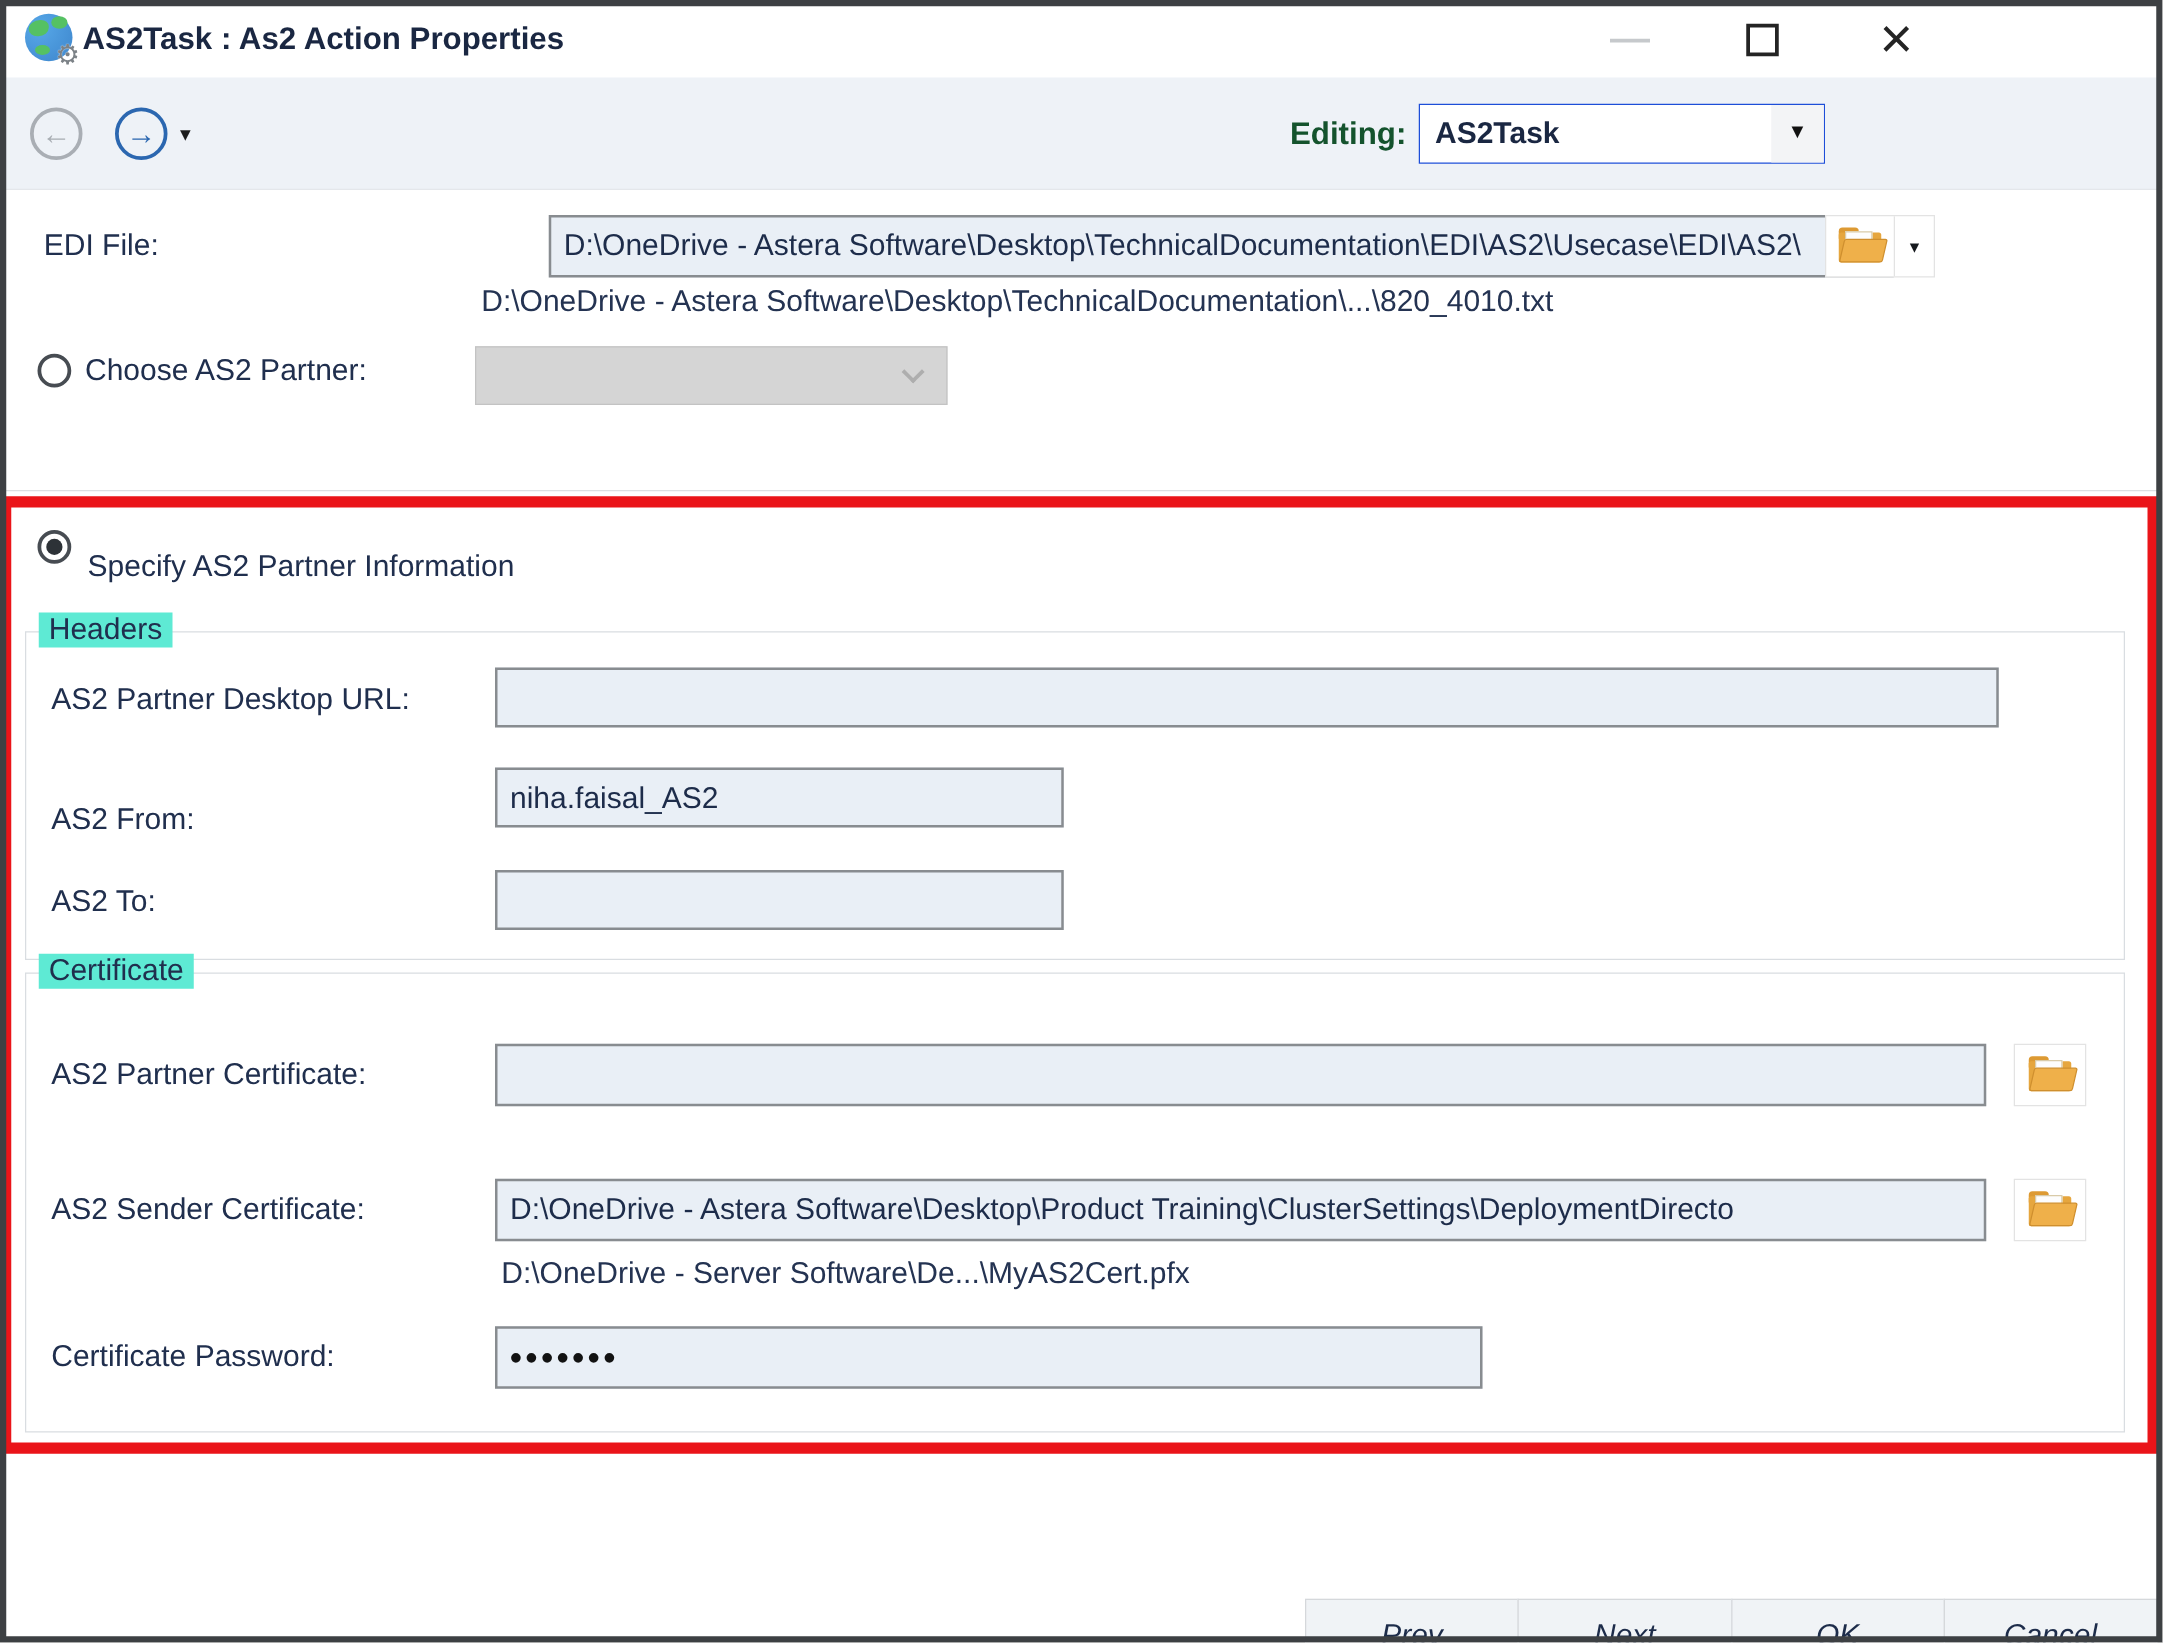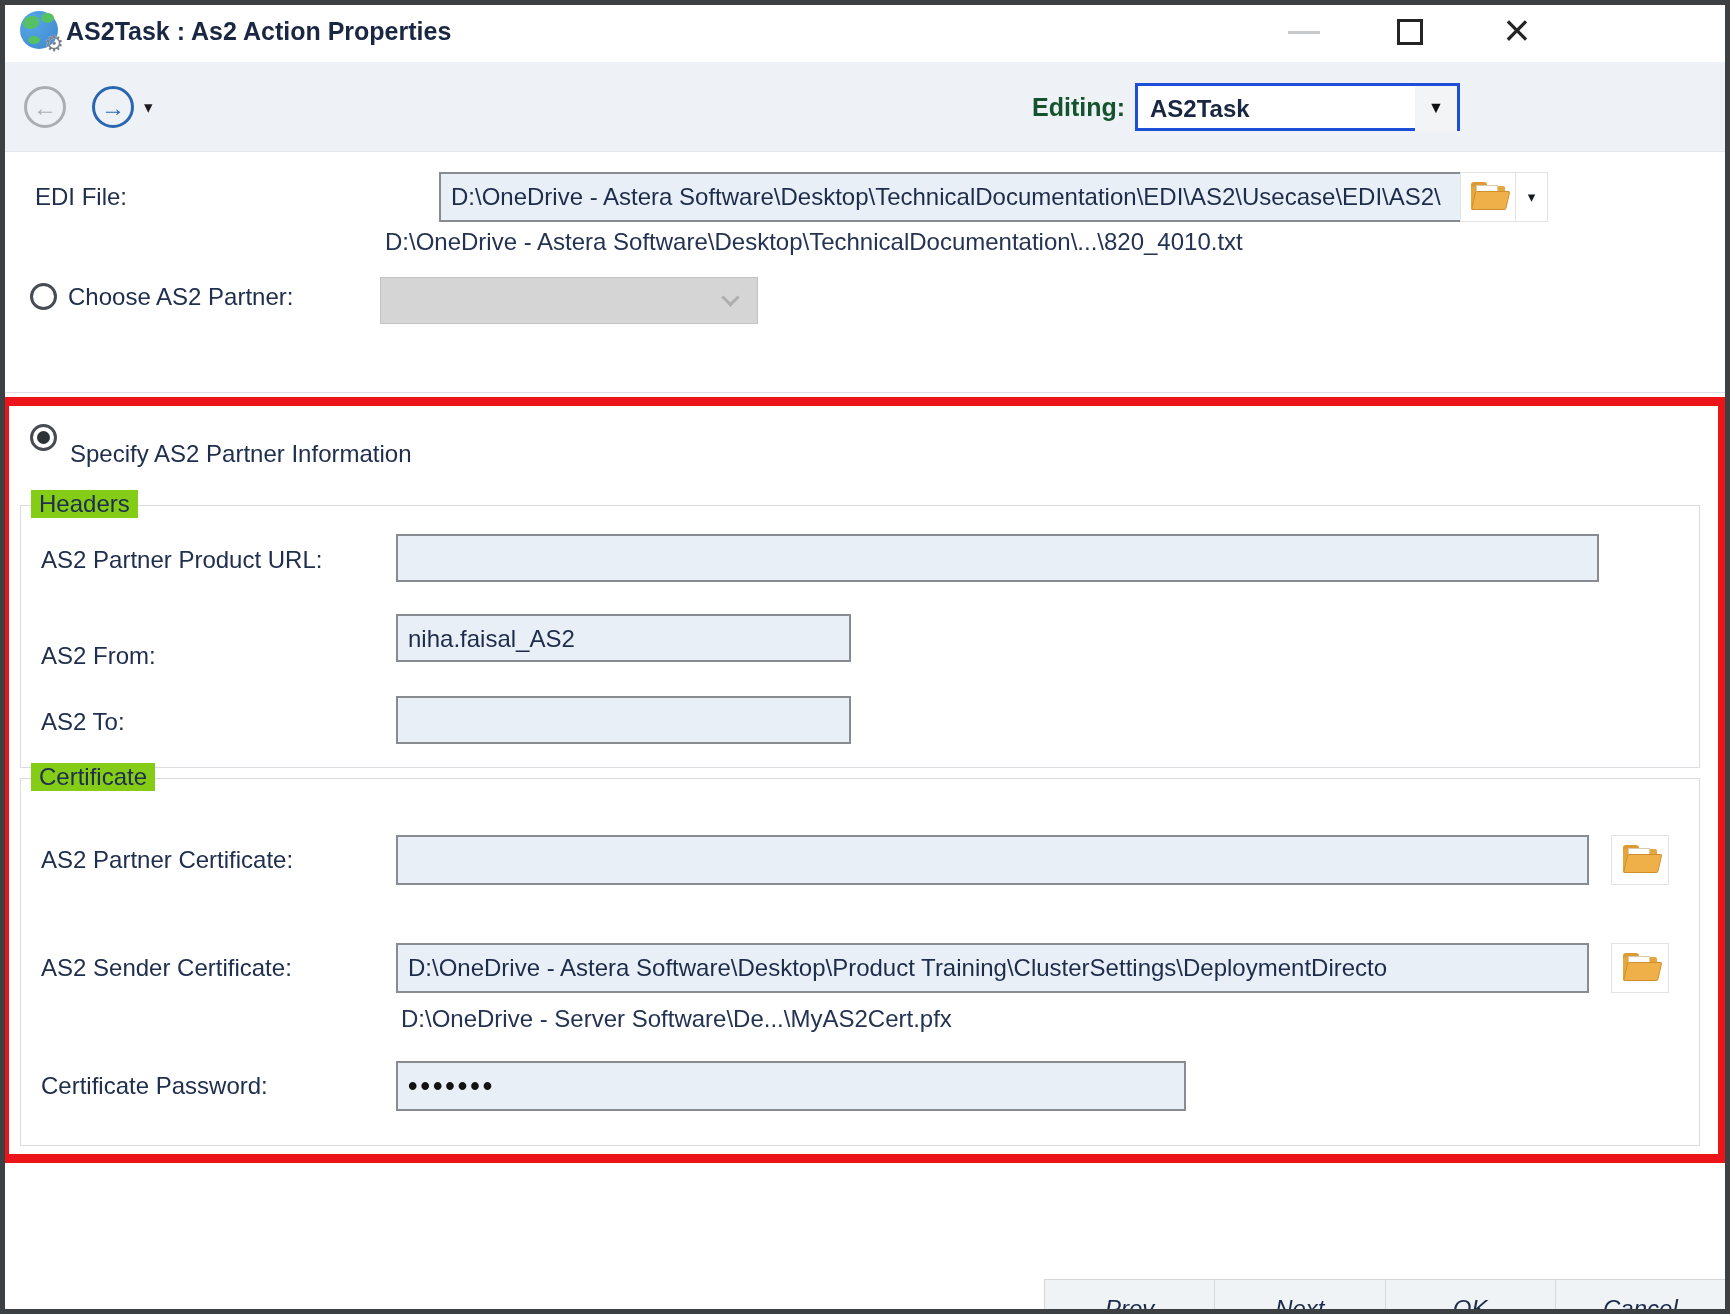--- a/index.html
+++ b/index.html
@@ -20,21 +20,21 @@
   .btn-max{position:absolute;left:1397px;top:19px;width:26px;height:26px;border:3px solid #242424;background:#fff;}
   .btn-close{position:absolute;left:1492px;top:6px;width:50px;height:50px;font-size:46px;line-height:48px;text-align:center;color:#242424;}
 
   
   .toolbar{position:absolute;left:0;top:62px;width:100%;height:90px;background:#eef2f7;border-bottom:1px solid #e4e7eb;}
   .nav-circle{position:absolute;top:24px;width:42px;height:42px;border-radius:50%;text-align:center;line-height:38px;font-size:24px;font-weight:bold;}
   .nav-back{left:24px;border:3px solid #a9aeb4;color:#a9aeb4;}
   .nav-fwd{left:92px;border:3px solid #2b67b0;color:#2b67b0;}
   .nav-caret{position:absolute;left:144px;top:35px;font-size:17px;color:#1c1c1c;}
   .editing-label{position:absolute;left:1032px;top:0;height:90px;line-height:90px;font-size:25px;font-weight:700;color:#14532d;}
-  .editing-combo{position:absolute;left:1135px;top:21px;width:325px;height:48px;background:#fff;border:3px solid #1d4ed8;}
+  .editing-combo{position:absolute;left:1135px;top:21px;width:325px;height:48px;background:#fff;border:1px solid #1d4ed8;}
   .editing-combo .val{position:absolute;left:12px;top:0;height:46px;line-height:46px;font-size:24px;font-weight:600;color:#1a2742;}
   .editing-combo .caret-zone{position:absolute;right:0;top:0;width:42px;height:46px;background:#f3f4f6;text-align:center;line-height:44px;font-size:16px;color:#111;}
 
   
   .lbl{position:absolute;font-size:24px;font-weight:500;color:#202f4e;white-space:nowrap;}
   .tinput{position:absolute;background:#e9eff6;border:2px solid #888c90;font-size:24px;color:#1d2c4a;
     line-height:46px;padding:0 0 0 10px;white-space:nowrap;overflow:hidden;}
   .subpath{position:absolute;font-size:24px;color:#243352;white-space:nowrap;}
   .radio{position:absolute;width:27px;height:27px;border-radius:50%;border:3px solid #474c52;background:#fff;}
   .radio.selected::after{content:"";position:absolute;inset:4px;border-radius:50%;background:#2d3237;}
@@ -43,21 +43,21 @@
   .combo-disabled{position:absolute;left:380px;top:277px;width:378px;height:47px;background:#d5d5d5;border:1px solid #c3c3c3;}
   .combo-disabled .chev{position:absolute;right:20px;top:13px;width:13px;height:13px;border-right:3px solid #aeaeae;border-bottom:3px solid #aeaeae;transform:rotate(45deg);}
 
   .divider{position:absolute;left:0;top:392px;width:1730px;height:1px;background:#dcdfe2;}
 
   
   .red-box{position:absolute;left:0;top:397px;width:1727px;height:766px;border:9px solid #ea1419;z-index:40;pointer-events:none;}
 
   
   .groupbox{position:absolute;border:1px solid #d9dde1;}
-  .groupbox .gb-title{position:absolute;left:10px;top:-16px;background:#84cc16;padding:0 8px;font-size:24px;font-weight:500;color:#202f4e;}
+  .groupbox .gb-title{position:absolute;left:10px;top:-16px;background:#5eead4;padding:0 8px;font-size:24px;font-weight:500;color:#202f4e;}
   .gb-headers{left:20px;top:505px;width:1680px;height:263px;}
   .gb-cert{left:20px;top:778px;width:1680px;height:368px;padding-left:46px;}
 
   
   .icon-btn{position:absolute;background:#fff;border:1px solid #e3e3e3;display:flex;align-items:center;justify-content:center;}
   .folder{position:relative;width:38px;height:30px;}
   .folder .tab{position:absolute;left:2px;top:0;width:16px;height:9px;background:#dd9a33;border-radius:3px 3px 0 0;}
   .folder .back{position:absolute;left:2px;top:4px;right:2px;bottom:2px;background:#e6a63e;border-radius:2px;}
   .folder .paper{position:absolute;left:7px;top:3px;width:22px;height:14px;background:#fdfdfd;border:1px solid #d9cba9;}
   .folder .front{position:absolute;left:2px;right:1px;bottom:2px;height:19px;background:#efb04a;border:1px solid #cf8f2e;border-radius:2px;transform:skewX(-13deg);transform-origin:bottom left;}
@@ -131,21 +131,21 @@
   <div class="divider"></div>
 
   <div class="red-box"></div>
 
   <div class="radio selected" style="left:30px;top:424px;"></div>
   <div class="lbl" style="left:70px;top:440px;height:28px;line-height:28px;">Specify AS2 Partner Information</div>
 
   <div class="groupbox gb-headers">
     <span class="gb-title">Headers</span>
 
-    <div class="lbl" style="left:20px;top:30px;height:48px;line-height:48px;">AS2 Partner Product URL:</div>
+    <div class="lbl" style="left:20px;top:30px;height:48px;line-height:48px;">AS2 Partner Desktop URL:</div>
     <div class="tinput" style="left:375px;top:28px;width:1203px;height:48px;"></div>
 
     <div class="lbl" style="left:20px;top:126px;height:48px;line-height:48px;text-align:right;">AS2 From:</div>
     <div class="tinput" style="left:375px;top:108px;width:455px;height:48px;">niha.faisal_AS2</div>
 
     <div class="lbl" style="left:20px;top:192px;height:48px;line-height:48px;">AS2 To:</div>
     <div class="tinput" style="left:375px;top:190px;width:455px;height:48px;"></div>
   </div>
 
   <div class="groupbox gb-cert">

